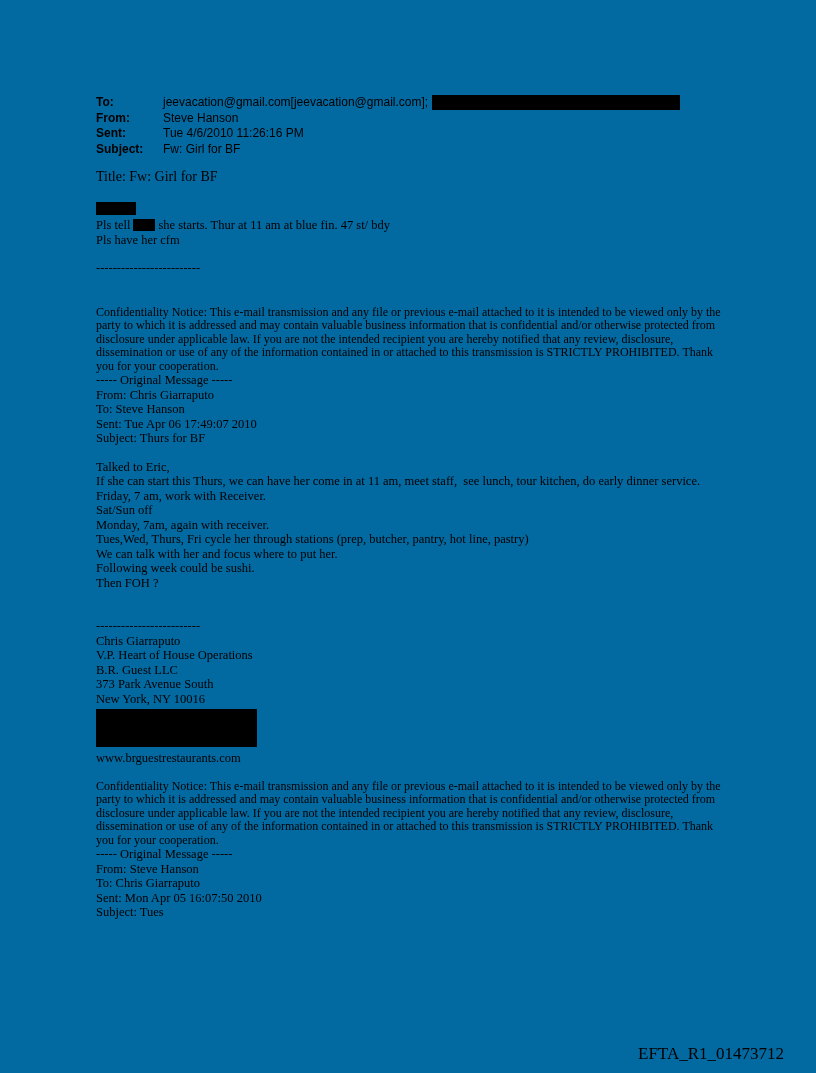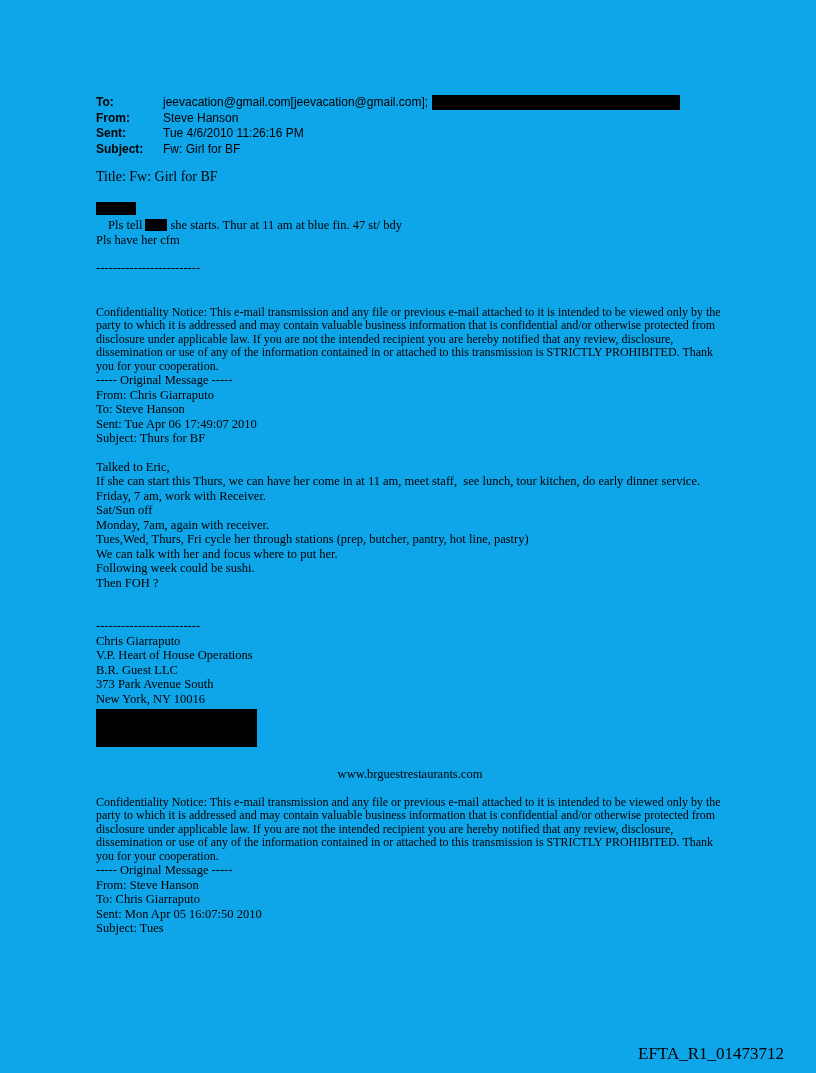--- a/index.html
+++ b/index.html
@@ -1,20 +1,20 @@
 <!DOCTYPE html>
 <html><head>
 <meta charset="utf-8">
 <style>
   html, body { margin: 0; padding: 0; background: #ffffff; }
   .page {
     position: relative;
     width: 816px;
     height: 1073px;
-    background: #0ea5e9;
+    background: #0369a1;
     color: #000000;
     font-family: "Liberation Serif", serif;
     font-size: 12.5px;
     overflow: hidden;
   }
   .content {
     position: absolute;
     left: 96px;
     top: 95px;
     width: 628px;
@@ -26,26 +26,26 @@
   .hdr-value { white-space: pre; }
   
   .redact { background: #000000; display: inline-block; }
   .to-redact { width: 248px; height: 15px; margin-left: 4px; vertical-align: middle; }
   .name-redact { display: block; width: 40px; height: 13px; margin-top: 17px; }
   .inline-redact { width: 22px; height: 12px; margin: 0 3px; vertical-align: -2px; }
   .sig-redact { display: block; width: 161px; height: 38px; margin-top: 3px; }
   
   .title { font-size: 14px; margin-top: 12px; line-height: 16px; }
   .line { line-height: 14.5px; white-space: pre-wrap; }
-  .first-line { margin-top: 3px; margin-left: 12px; }
+  .first-line { margin-top: 3px; }
   .para { line-height: 13.5px; font-size: 12px; white-space: pre-wrap; }
   .gap-sm { margin-top: 14px; }
   .gap-md { }
   .gap-lg { margin-top: 29px; }
-  .gap-xs { margin-top: 20px; text-align: center; }
+  .gap-xs { margin-top: 4px; }
   .conf1 { margin-top: 30px; }
   
   .stamp {
     position: absolute;
     right: 32px;
     bottom: 9px;
     font-family: "Liberation Serif", serif;
     font-size: 17px;
   }
 </style>

